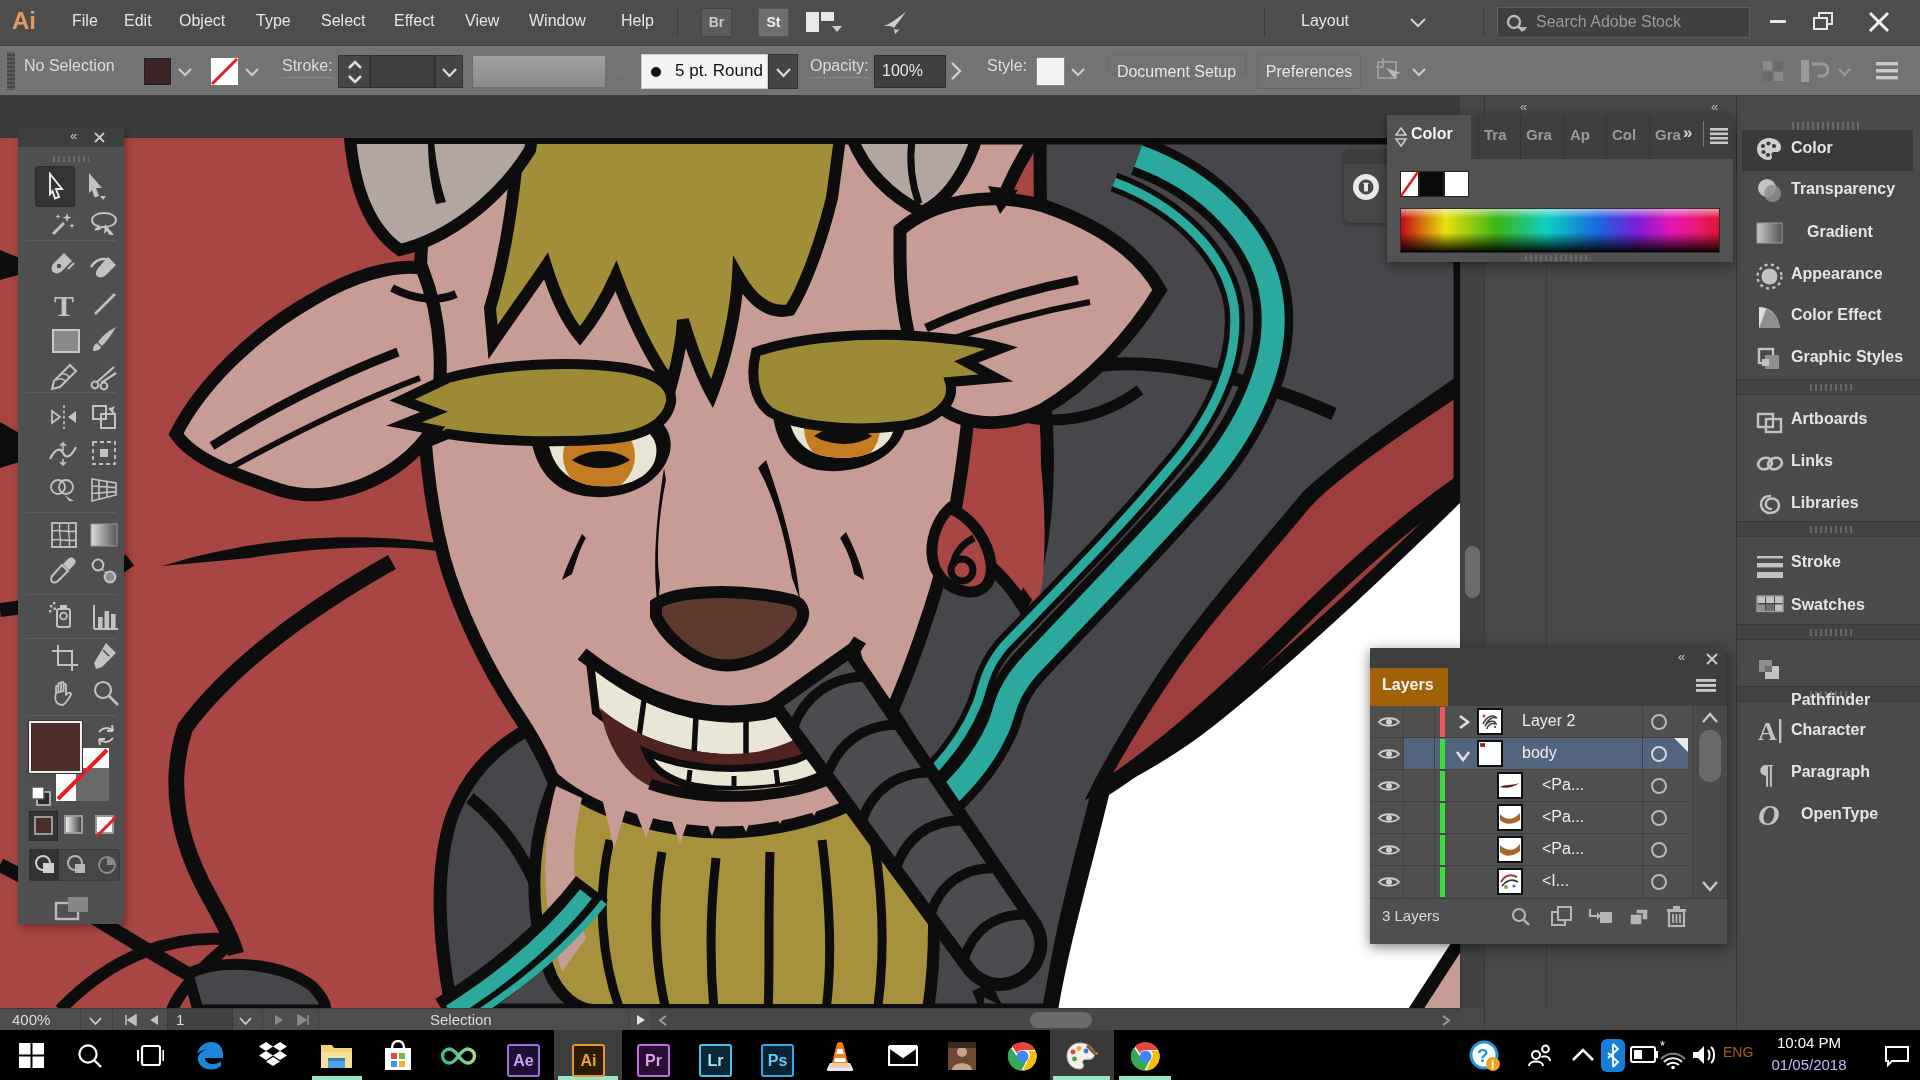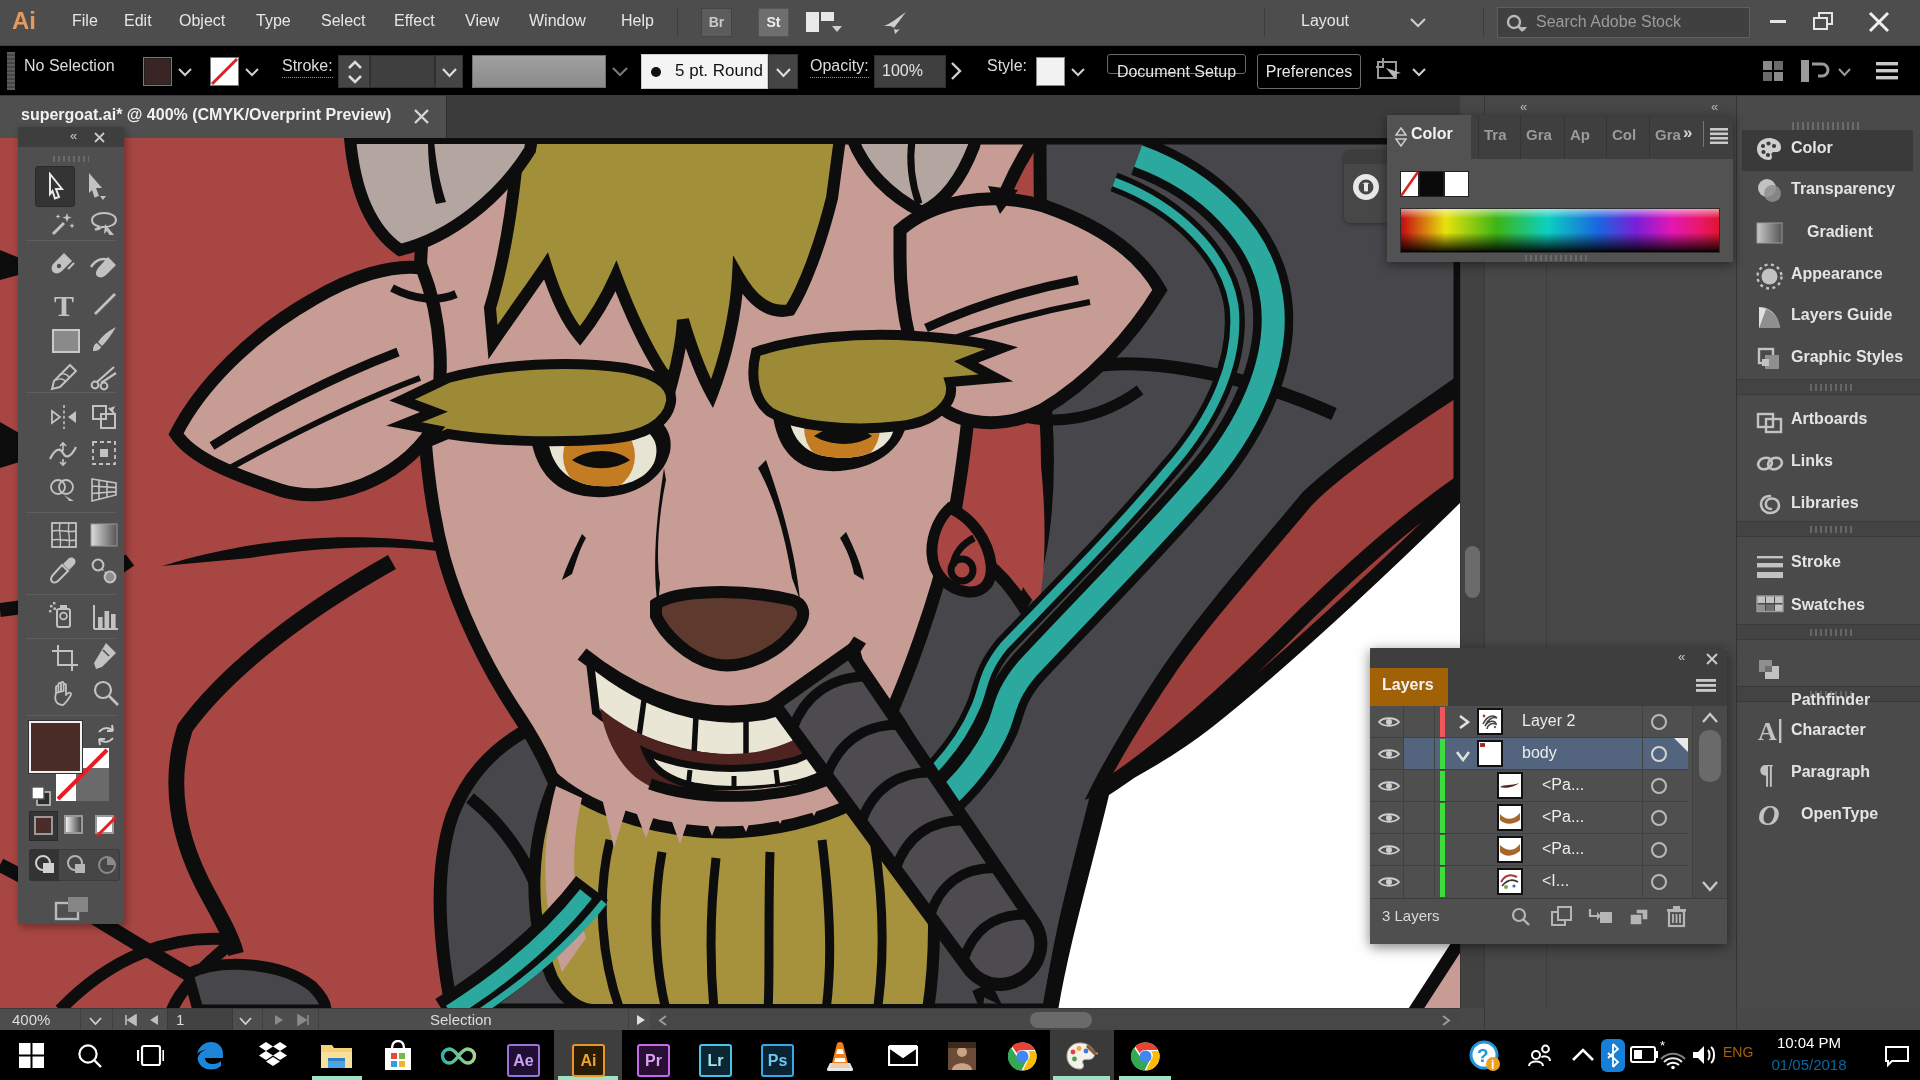--- a/index.html
+++ b/index.html
@@ -54,21 +54,21 @@
       </svg>
     <svg class="abs" style="left:1813px;top:12px;" width="24" height="20" viewBox="0 0 24 20">
       <rect x="6" y="1" width="13" height="11" fill="none" stroke="#e6e6e6" stroke-width="2"></rect>
       <rect x="1" y="6" width="13" height="11" fill="#4d4d4d" stroke="#e6e6e6" stroke-width="2"></rect>
     </svg>
     <svg class="abs" style="left:1868px;top:11px;" width="24" height="22" viewBox="0 0 24 22">
       <path d="M2 2 L20 20 M20 2 L2 20" stroke="#efefef" stroke-width="3"></path>
     </svg>
   </div>
 
-  <div class="abs" id="controlbar" style="left:0;top:45px;width:1920px;height:51px;background:#000000;border-top:1px solid #3e3e3e;border-bottom:1px solid #3a3a3a;">
+  <div class="abs" id="controlbar" style="left:0;top:45px;width:1920px;height:51px;background:#737373;border-top:1px solid #3e3e3e;border-bottom:1px solid #3a3a3a;">
     <div class="abs" style="left:7px;top:6px;width:8px;height:38px;background:repeating-linear-gradient(0deg,#5c5c5c 0 2px,#464646 2px 4px);"></div>
     <div class="abs" style="left:24px;top:11px;color:#dcdcdc;font-size:16px;">No Selection</div>
     <div class="abs" style="left:143px;top:11px;width:29px;height:29px;background:#3b2424;border:1px solid #777;box-shadow:inset 0 0 0 1px #222;"></div>
     <svg class="abs" style="left:178px;top:22px;" width="14" height="9" viewBox="0 0 14 9">
         <path d="M1 1 l6 6 l6 -6" stroke="#cfcfcf" stroke-width="2" fill="none"></path>
       </svg>
     <div class="abs" style="left:210px;top:11px;width:29px;height:29px;background:#fff;border:1px solid #777;"></div>
     <svg class="abs" style="left:210px;top:11px;" width="29" height="29">
         <path d="M2 27 L27 2" stroke="#d22" stroke-width="3"></path>
       </svg>
@@ -137,26 +137,20 @@
         <path d="M1 1 l5.5 6 l5.5 -6" stroke="#9a9a9a" stroke-width="2" fill="none"></path>
       </svg>
     <svg class="abs" style="left:1876px;top:15px;" width="24" height="22" viewBox="0 0 24 22">
       <rect x="0" y="1" width="22" height="3.4" fill="#c9c9c9"></rect>
         <rect x="0" y="8" width="22" height="3.4" fill="#c9c9c9"></rect>
         <rect x="0" y="15" width="22" height="3.4" fill="#c9c9c9"></rect>
     </svg>
   </div>
 
   <div class="abs" id="tabbar" style="left:0;top:96px;width:1920px;height:42px;background:#3b3b3b;">
-    <div class="abs" style="left:0;top:0;width:447px;height:42px;background:#4f4f4f;border-right:1px solid #2e2e2e;">
-      <div class="abs" style="left:21px;top:10px;color:#f1f1f1;font-size:16px;font-weight:bold;">supergoat.ai* @ 400% (CMYK/Overprint Preview)</div>
-      <svg class="abs" style="left:413px;top:12px;" width="17" height="17" viewBox="0 0 17 17">
-          <path d="M2 2 L15 15 M15 2 L2 15" stroke="#d6d6d6" stroke-width="2.4"></path>
-        </svg>
-    </div>
     <div class="abs" style="left:1460px;top:0;width:460px;height:42px;background:#474747;">
       <div class="abs" style="left:60px;top:3px;color:#b9b9b9;font-size:13px;letter-spacing:1px;">«</div>
       <div class="abs" style="left:251px;top:3px;color:#b9b9b9;font-size:13px;">«</div>
       <div class="abs" style="left:437px;top:3px;color:#b9b9b9;font-size:13px;">«</div>
       <div class="abs" style="left:24px;top:0;width:1px;height:42px;background:#363636;"></div>
       <div class="abs" style="left:276px;top:0;width:1px;height:42px;background:#363636;"></div>
     </div>
   </div>
 
   <div class="abs" id="canvas" style="left:0;top:138px;width:1460px;height:870px;background:#fff;overflow:hidden;">
@@ -580,21 +574,21 @@
           <g stroke="#c2c2c2" stroke-width="2.4" stroke-dasharray="3 3.4">
             <circle cx="13.5" cy="13.5" r="12" fill="none"></circle>
           </g>
         </svg>
       <div class="abs" style="left:54px;top:169px;">Appearance</div>
       <svg class="abs" style="left:19px;top:208px;" width="27" height="27" viewBox="0 0 27 27">
           <path d="M3 24 L3 3 C14 3 22 10 24 24 Z" fill="#c2c2c2"></path>
           <path d="M3 24 L24 24 C23 15 18 8 10 5 Z" fill="#8f8f8f"></path>
           <path d="M3 24 L3 3 L10 5 Z" fill="#e0e0e0"></path>
         </svg>
-      <div class="abs" style="left:54px;top:210px;">Layers Guide</div>
+      <div class="abs" style="left:54px;top:210px;">Color Effect</div>
       <svg class="abs" style="left:19px;top:250px;" width="27" height="27" viewBox="0 0 27 27">
           <rect x="3" y="3" width="14" height="14" fill="none" stroke="#c2c2c2" stroke-width="2.4"></rect>
           <rect x="9" y="9" width="14" height="14" fill="#8f8f8f"></rect>
           <rect x="6" y="13" width="7" height="7" fill="#c2c2c2"></rect>
         </svg>
       <div class="abs" style="left:54px;top:252px;">Graphic Styles</div>
       <svg class="abs" style="left:19px;top:312px;" width="27" height="27" viewBox="0 0 27 27">
           <rect x="2" y="6" width="15" height="13" fill="none" stroke="#c2c2c2" stroke-width="2.4"></rect>
           <rect x="10" y="11" width="15" height="13" fill="none" stroke="#c2c2c2" stroke-width="2.4"></rect>
         </svg>
@@ -1078,19 +1072,19 @@
           <path d="M1 19 C8 12 18 12 25 19" opacity=".5"></path>
         </g>
         <circle cx="13" cy="27.5" r="1.8" fill="#fff"></circle>
       </svg>
     <svg class="abs" style="left:1691px;top:13px;" width="27" height="24" viewBox="0 0 27 24">
         <path d="M2 9 h5 l6 -6 v18 l-6 -6 h-5 z" fill="#fff"></path>
         <path d="M17 7 C19 9 19 15 17 17 M20 4 C24 7 24 17 20 20" stroke="#fff" stroke-width="2" fill="none"></path>
       </svg>
     <div class="abs" style="left:1723px;top:14px;color:#a16207;font-size:14px;">ENG</div>
     <div class="abs" style="left:1768px;top:4px;width:82px;color:#fff;font-size:15px;text-align:center;">10:04 PM</div>
-    <div class="abs" style="left:1764px;top:26px;width:90px;color:#0369a1;font-size:15px;text-align:center;">01/05/2018</div>
+    <div class="abs" style="left:1764px;top:26px;width:90px;color:#c4b5fd;font-size:15px;text-align:center;">01/05/2018</div>
     <svg class="abs" style="left:1884px;top:15px;" width="26" height="22" viewBox="0 0 26 22">
         <path d="M2 2 H24 V16 H8 L4 20 V16 H2 Z" fill="none" stroke="#fff" stroke-width="2"></path>
       </svg>
   </div>
 
 </div>
 
 </body></html>

